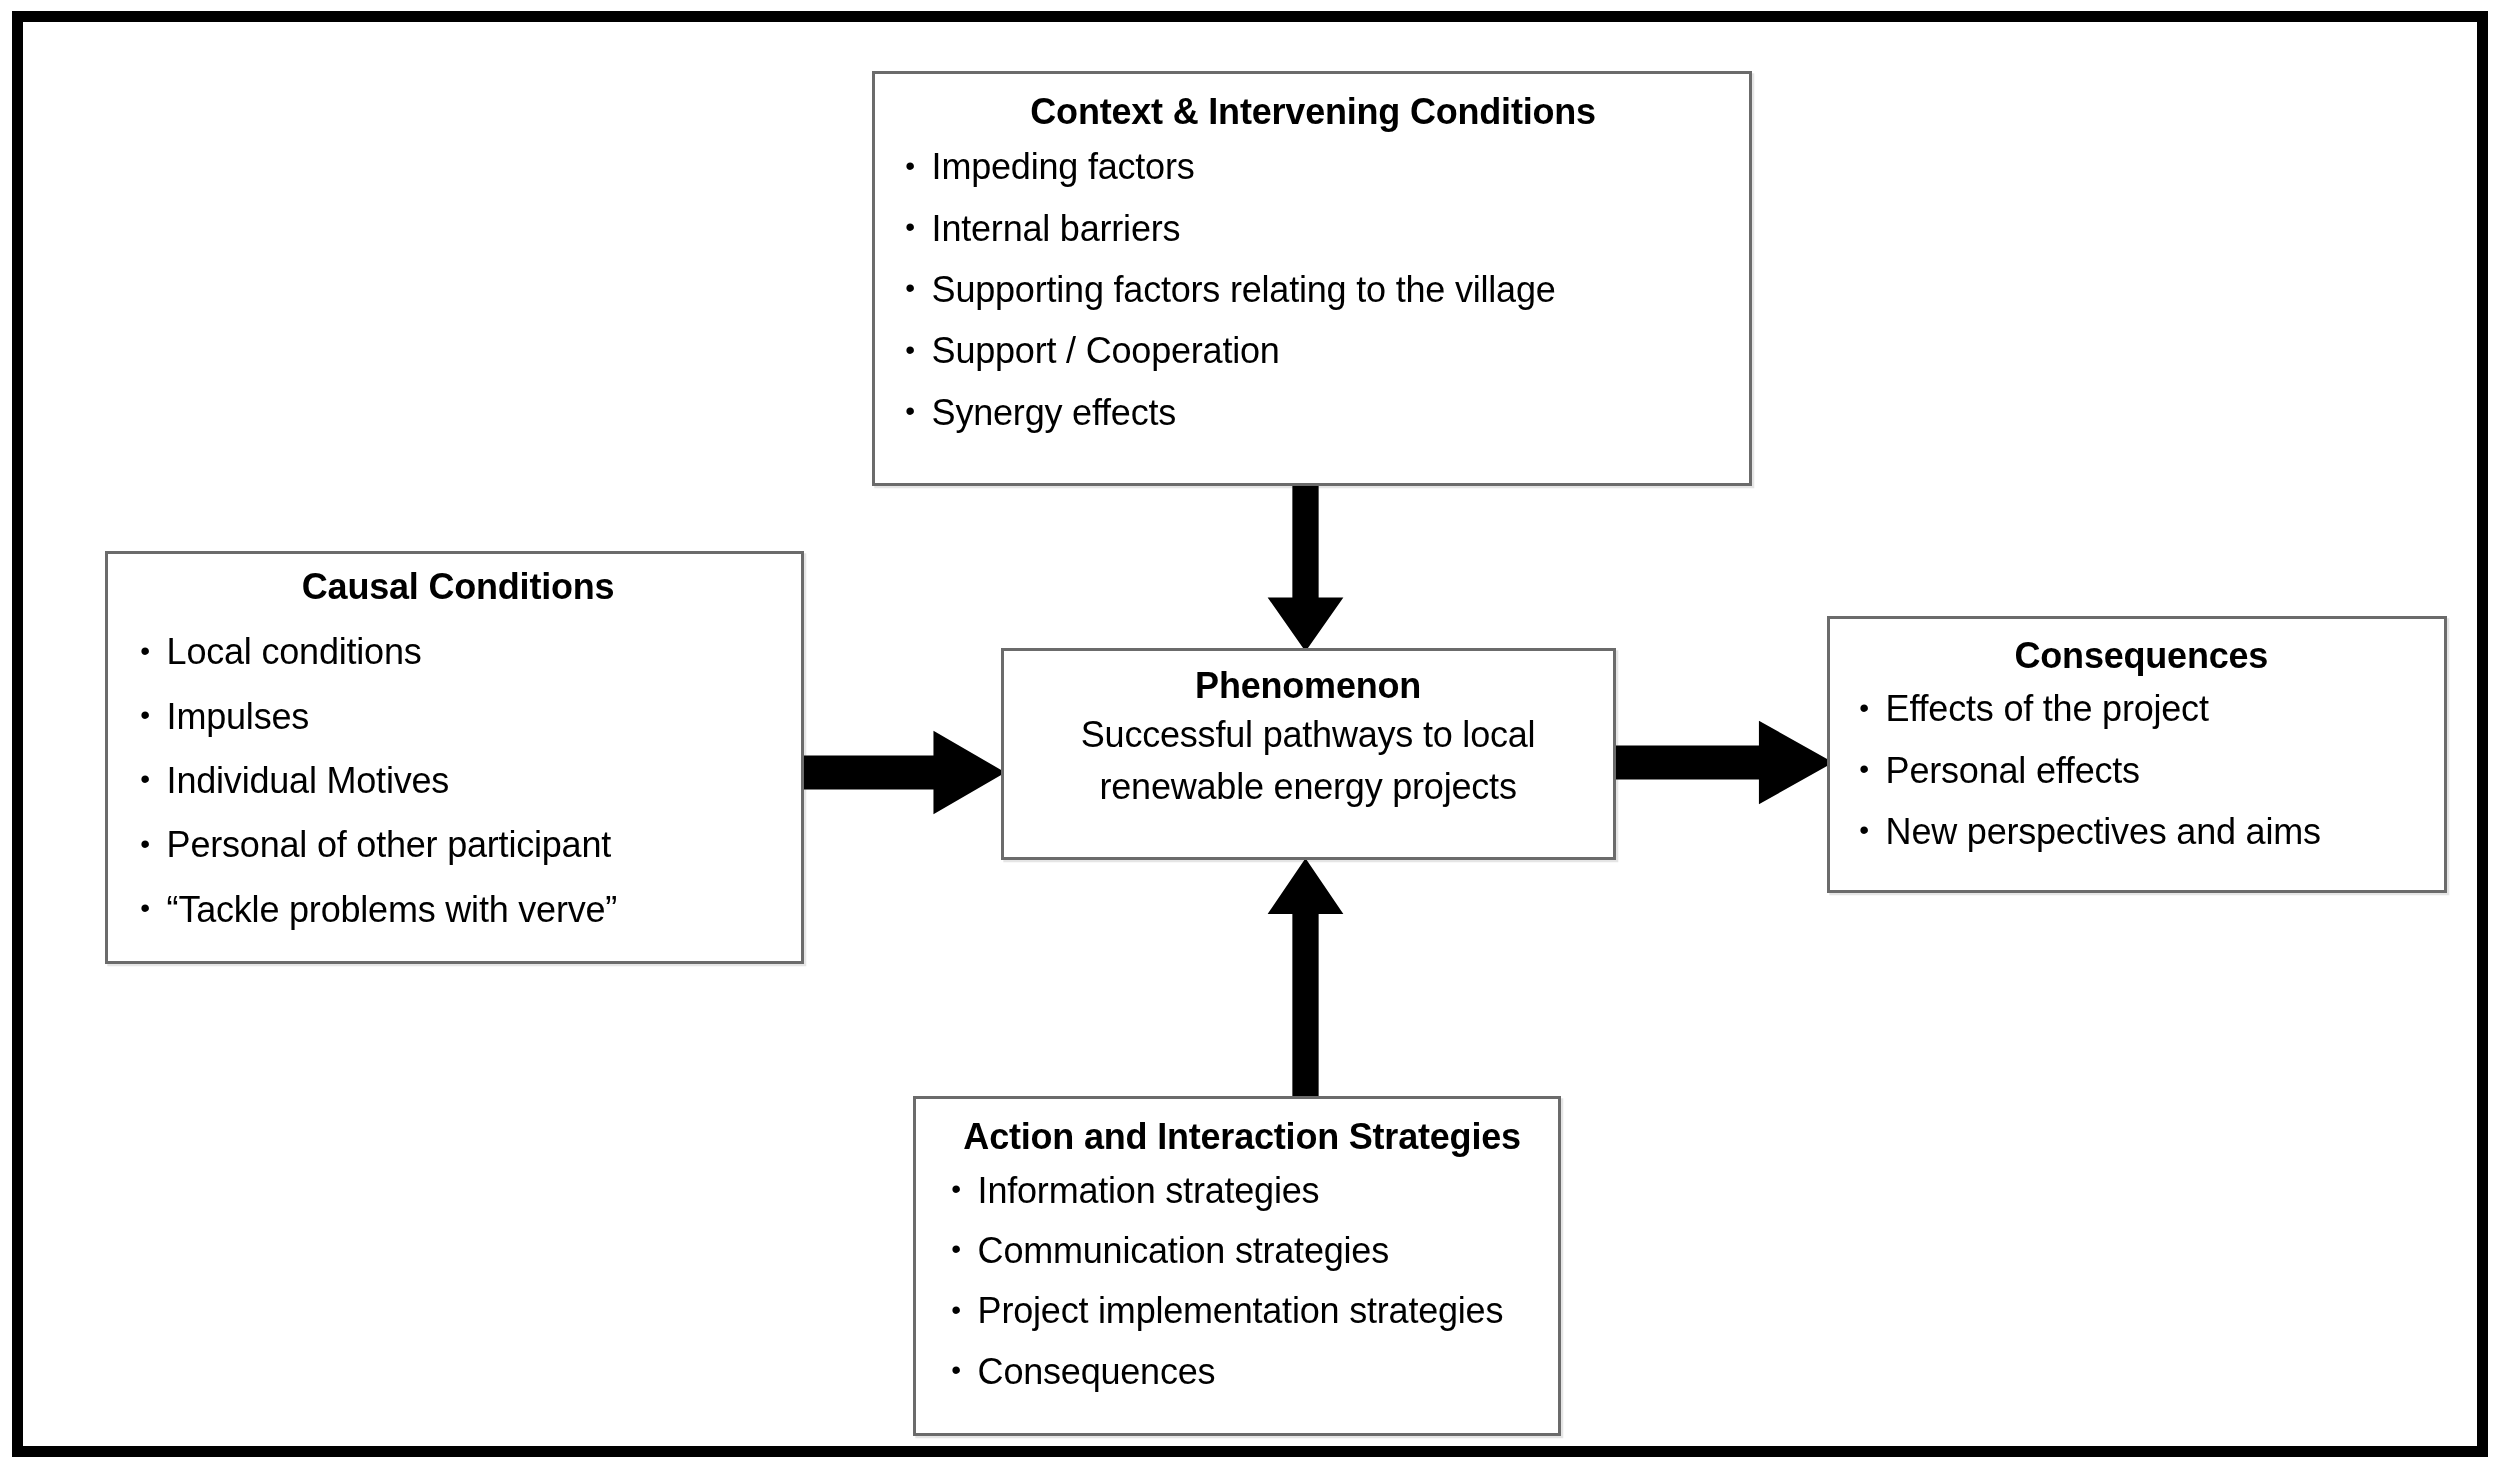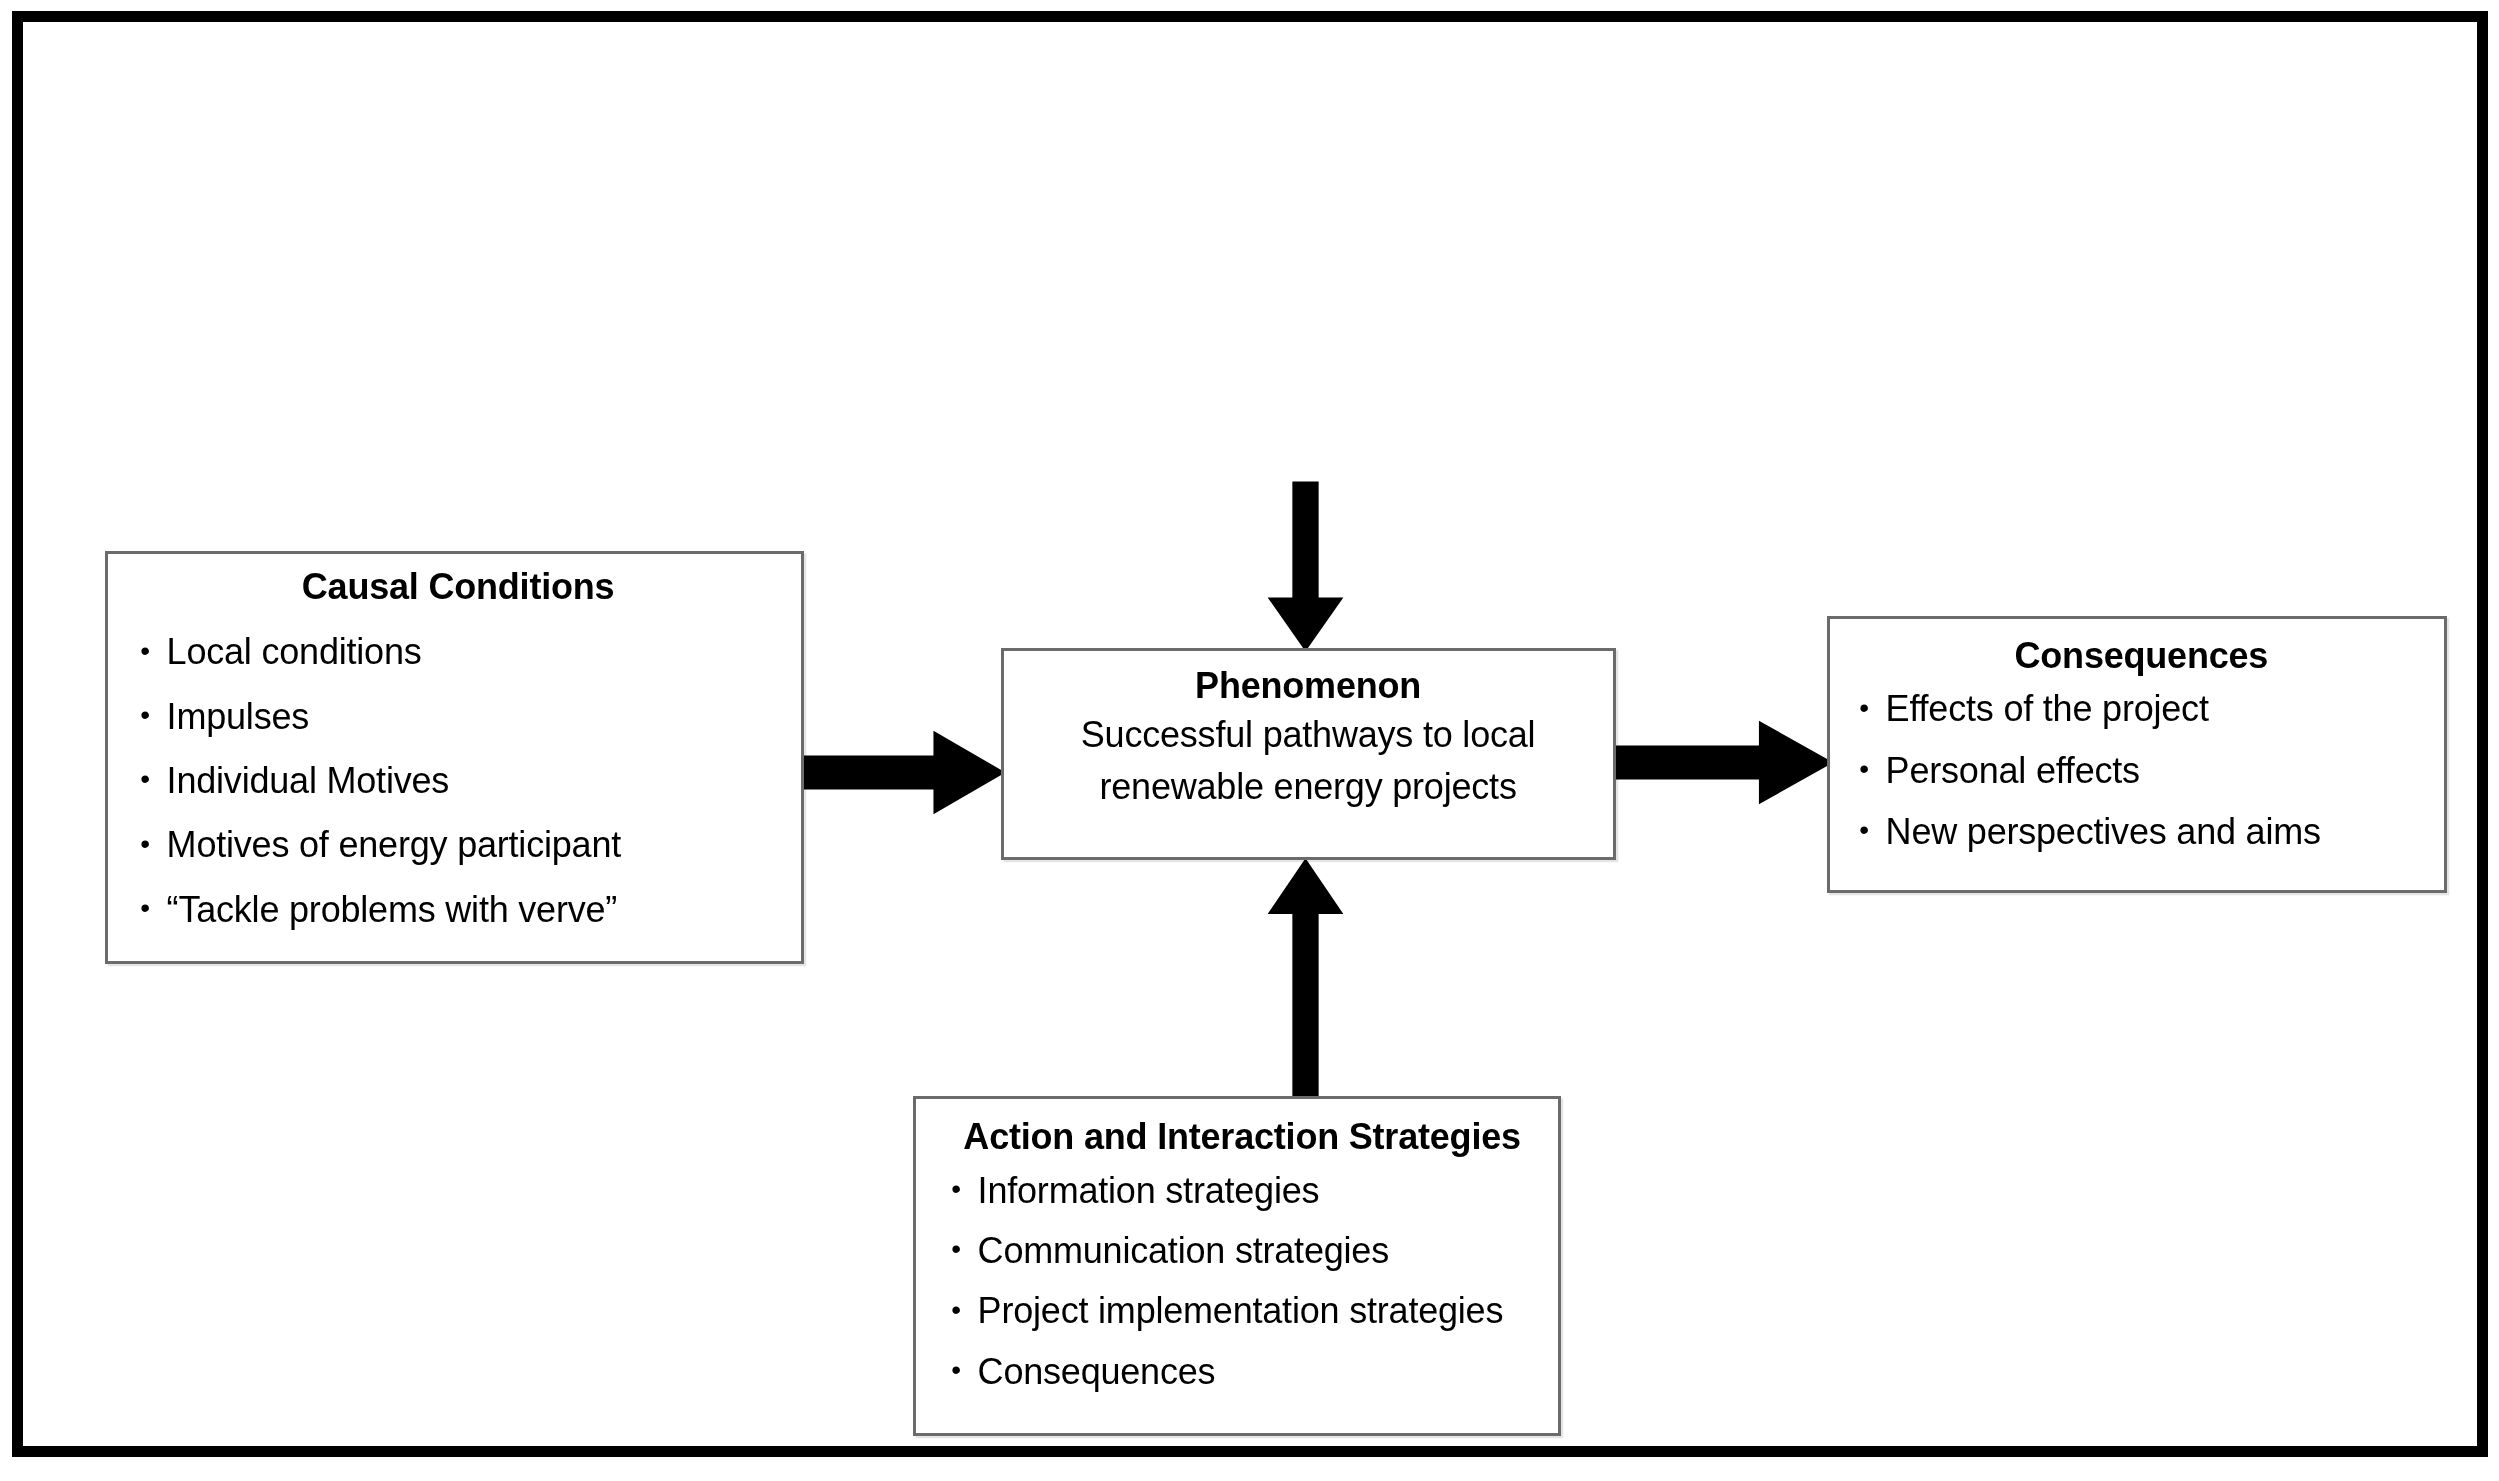--- a/index.html
+++ b/index.html
@@ -137,28 +137,38 @@
   #arrow-phenomenon-to-consequences { left: 1587px; top: 694px; }
   #arrow-action-to-phenomenon  { left: 1240px; top: 836px; }
 </style>
 </head>
 <body>
 
 <div id="figure">
 
   <div id="outer-frame">
 
+    <div class="node" id="node-context">
+      <div class="node-title">Context &amp; Intervening Conditions</div>
+      <ul class="bullets">
+        <li>Impeding factors</li>
+        <li>Internal barriers</li>
+        <li>Supporting factors relating to the village</li>
+        <li>Support / Cooperation</li>
+        <li>Synergy effects</li>
+      </ul>
+    </div>
 
     <div class="node" id="node-causal">
       <div class="node-title">Causal Conditions</div>
       <ul class="bullets">
         <li>Local conditions</li>
         <li>Impulses</li>
         <li>Individual Motives</li>
-        <li>Motives of energy participant</li>
+        <li>Personal of other participant</li>
         <li>“Tackle problems with verve”</li>
       </ul>
     </div>
 
     <div class="node" id="node-consequences">
       <div class="node-title">Consequences</div>
       <ul class="bullets">
         <li>Effects of the project</li>
         <li>Personal effects</li>
         <li>New perspectives and aims</li>

